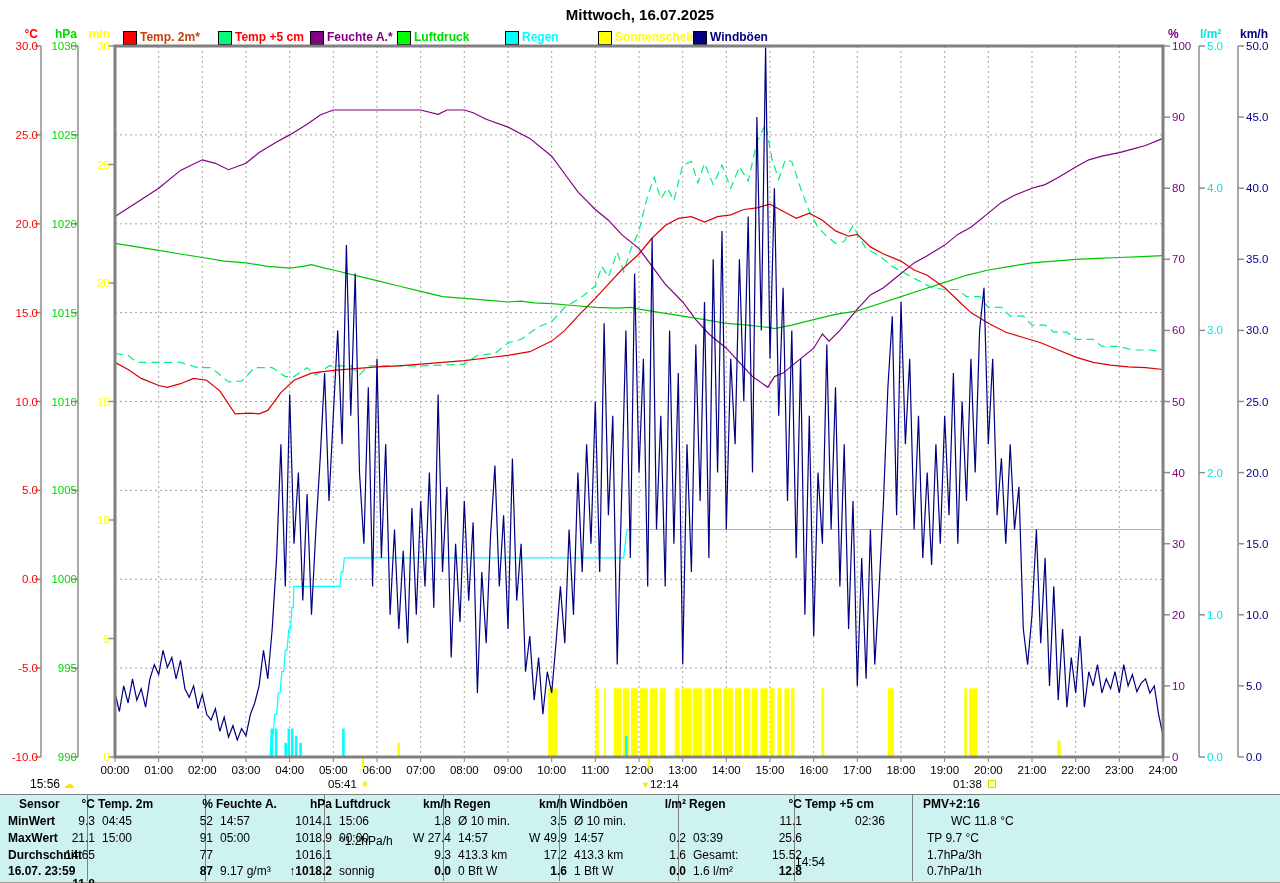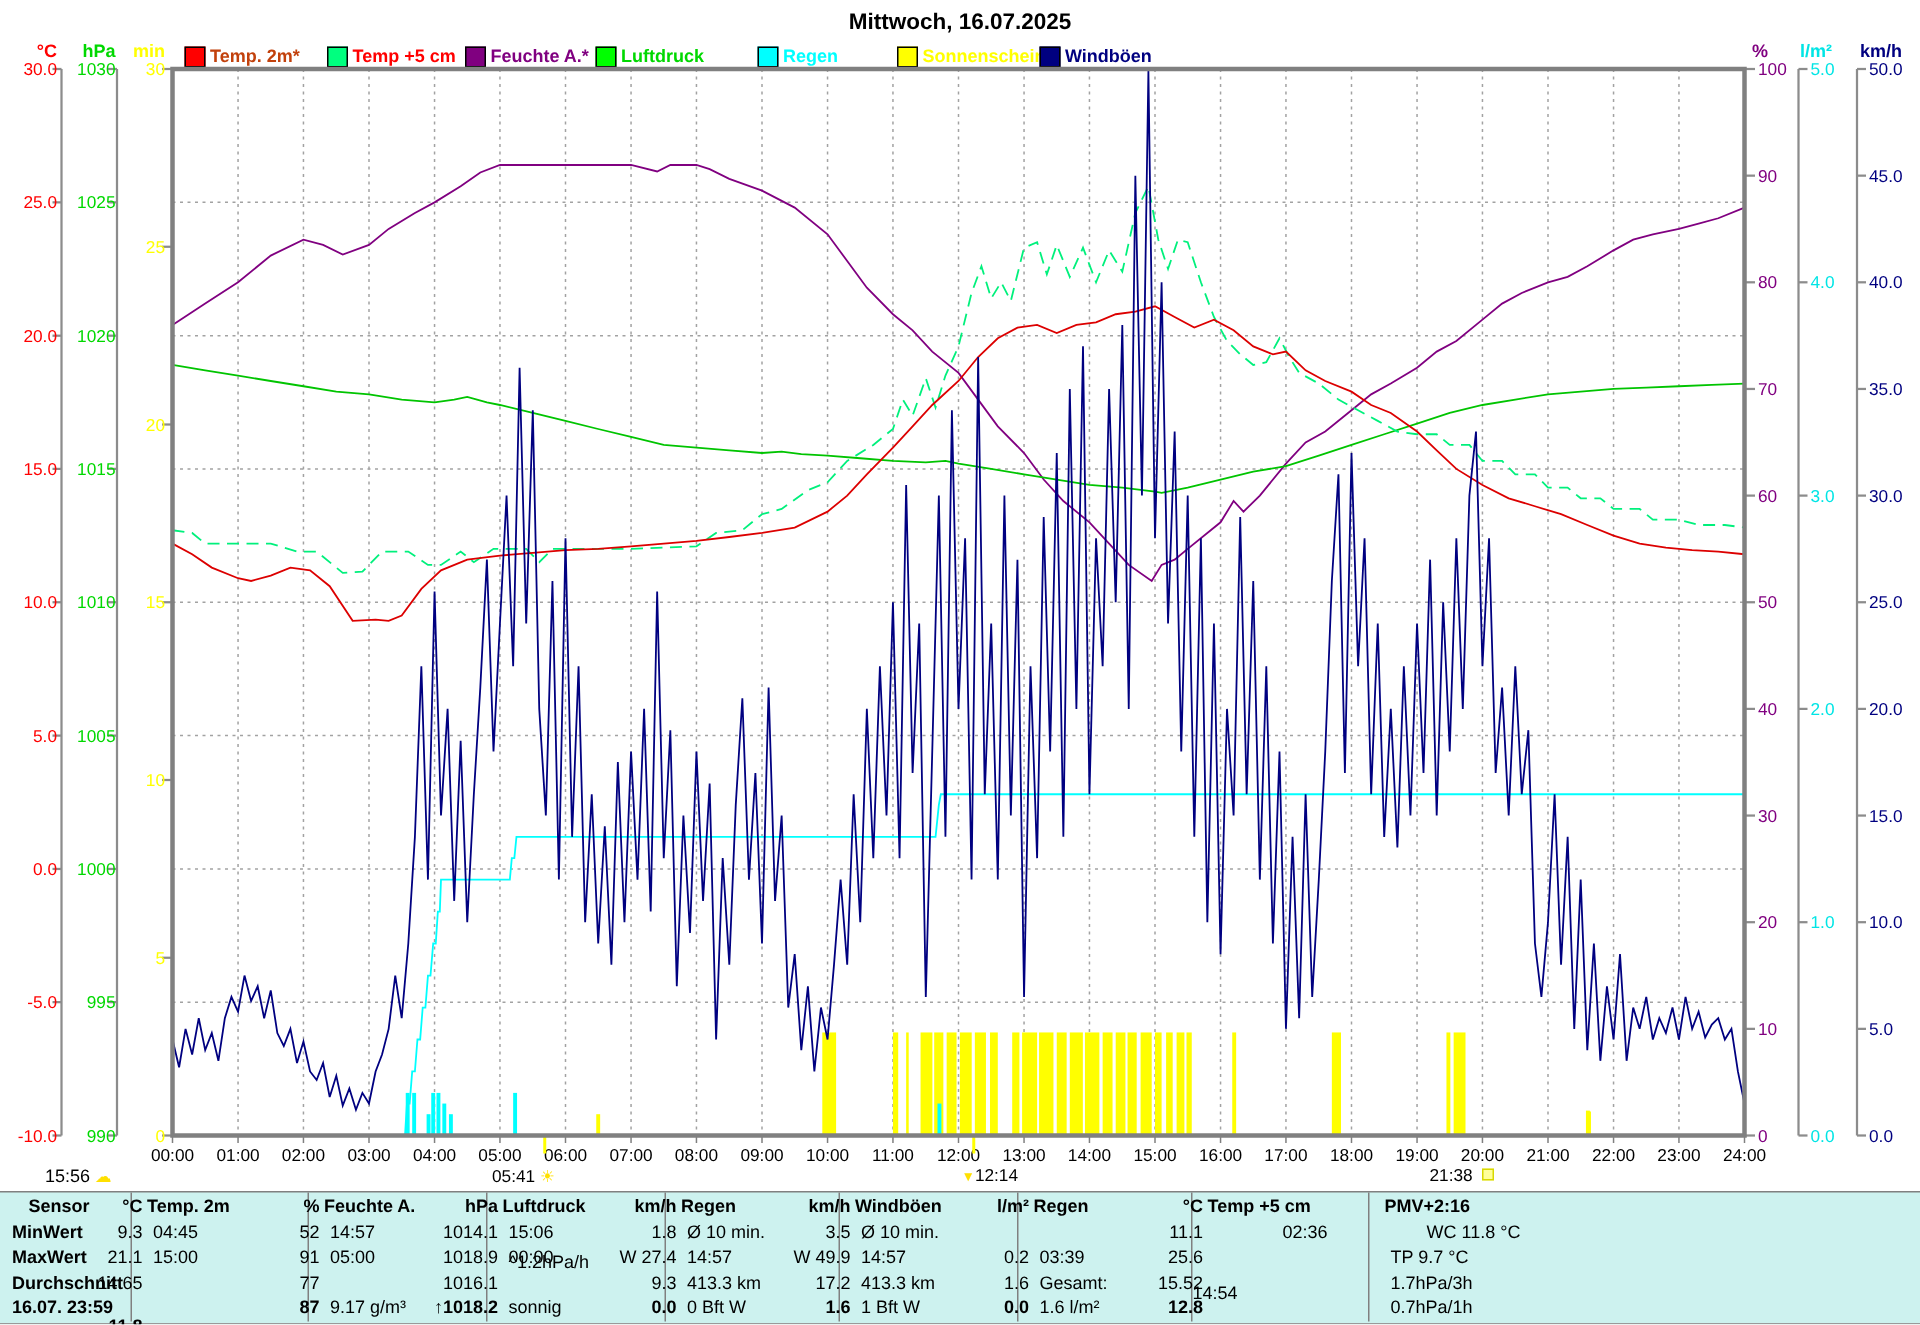--- a/index.html
+++ b/index.html
@@ -309,21 +309,21 @@
     </svg>
 
   <div class="marker-label" style="left:328px;top:778px">
     <span>05:41</span>
     <span class="icon" style="color:#ffe000">☀</span>
   </div>
   <div class="marker-label" style="left:641px;top:778px">
     <span class="icon" style="color:#ffe000;font-size:9px">▼</span><span>12:14</span>
   </div>
   <div class="marker-label" style="left:953px;top:778px">
-    <span>21:38</span>
+    <span>01:38</span>
     <span style="display:inline-block;width:6px;height:6px;border:1px solid #d8d800;background:#ffff99;margin-left:3px"></span>
   </div>
   <div class="marker-label" style="left:30px;top:777px;font-size:12px">
     <span>15:56</span>
     <span class="icon" style="color:#ffe000">☁</span>
   </div>
 
   <div id="stats-table">
       <div class="tcol tcol-sep" style="left: 0px; width: 87px;">
         <div class="tcell b" style="top: 2px; left: 8px; width: auto; margin-left: 11px;">Sensor</div>

